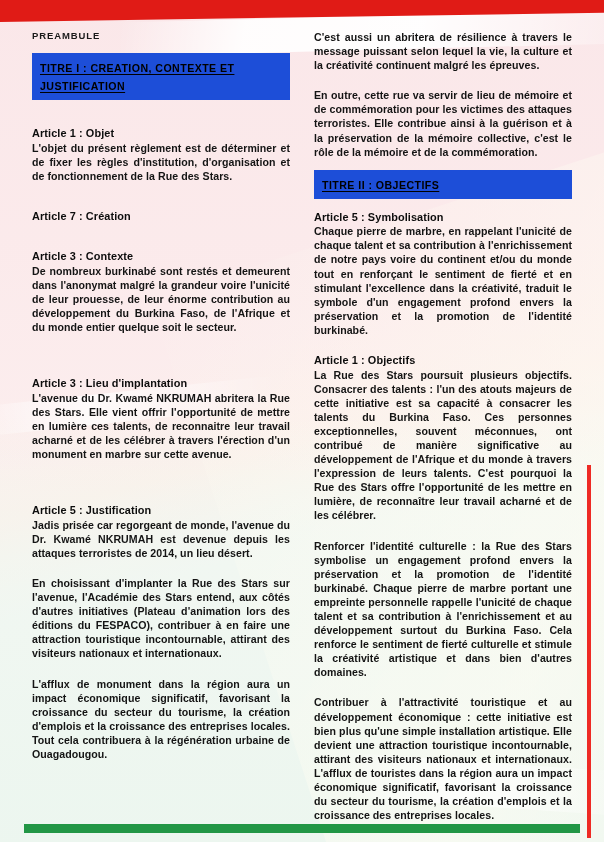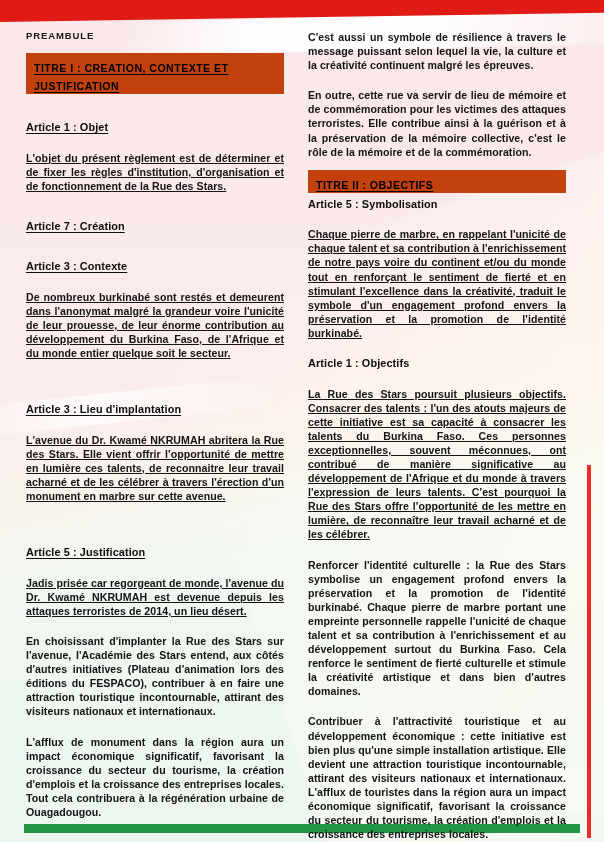--- a/index.html
+++ b/index.html
@@ -101,21 +101,21 @@
   }
 
   
   .content {
     position: absolute;
     left: 0; top: 0;
     width: 604px; height: 842px;
   }
   .columns {
     position: absolute;
-    left: 26px;
+    left: 32px;
     top: 30px;
     width: 540px;
     display: flex;
     gap: 24px;
   }
   .col {
     width: 258px;
   }
 
   .preamble-title {
@@ -139,33 +139,32 @@
 
   .art-head {
     margin: 0;
     font-size: 10.9px;
     font-weight: bold;
     color: #0d0d0d;
     line-height: 14.5px;
     letter-spacing: 0.1px;
   }
   .art-head.u {
-    text-decoration: underline;
     text-underline-offset: 1.5px;
     margin-top: 26px;
   }
-  .art-head + p.body { margin-top: 16px; text-decoration: underline; }
+  .art-head + p.body { margin-top: 0; }
 
   .titre-box {
-    background: #c2410c;
-    padding: 5px 8px 0 8px;
+    background: #1d4ed8;
+    padding: 5px 8px 6px 8px;
     margin: 4px 0 13px 0;
     box-sizing: border-box;
   }
-  .titre-box.right { margin: 9px 0 4px 0; }
+  .titre-box.right { margin: 9px 0 11px 0; }
   .titre-text {
     font-size: 10.6px;
     font-weight: bold;
     color: #000000;
     letter-spacing: 0.45px;
     line-height: 14.5px;
     text-decoration: underline;
     text-underline-offset: 1.5px;
     display: inline;
   }
@@ -222,21 +221,21 @@
 
         <p class="body">En choisissant d'implanter la Rue des Stars sur l'avenue, l'Académie des Stars entend, aux côtés d'autres initiatives (Plateau d'animation lors des éditions du FESPACO), contribuer à en faire une attraction touristique incontournable, attirant des visiteurs nationaux et internationaux.</p>
 
         <div class="spacer-xs"></div>
 
         <p class="body tight">L'afflux de monument dans la région aura un impact économique significatif, favorisant la croissance du secteur du tourisme, la création d'emplois et la croissance des entreprises locales. Tout cela contribuera à la régénération urbaine de Ouagadougou.</p>
       </div>
 
       <div class="col">
 
-        <p class="body">C'est aussi un symbole de résilience à travers le message puissant selon lequel la vie, la culture et la créativité continuent malgré les épreuves.</p>
+        <p class="body">C'est aussi un abritera de résilience à travers le message puissant selon lequel la vie, la culture et la créativité continuent malgré les épreuves.</p>
 
         <div class="spacer-xs"></div>
 
         <p class="body">En outre, cette rue va servir de lieu de mémoire et de commémoration pour les victimes des attaques terroristes. Elle contribue ainsi à la guérison et à la préservation de la mémoire collective, c'est le rôle de la mémoire et de la commémoration.</p>
 
         <div class="titre-box right">
           <span class="titre-text">TITRE II : OBJECTIFS</span>
         </div>
 
         <div class="art-head">Article 5 : Symbolisation</div>

